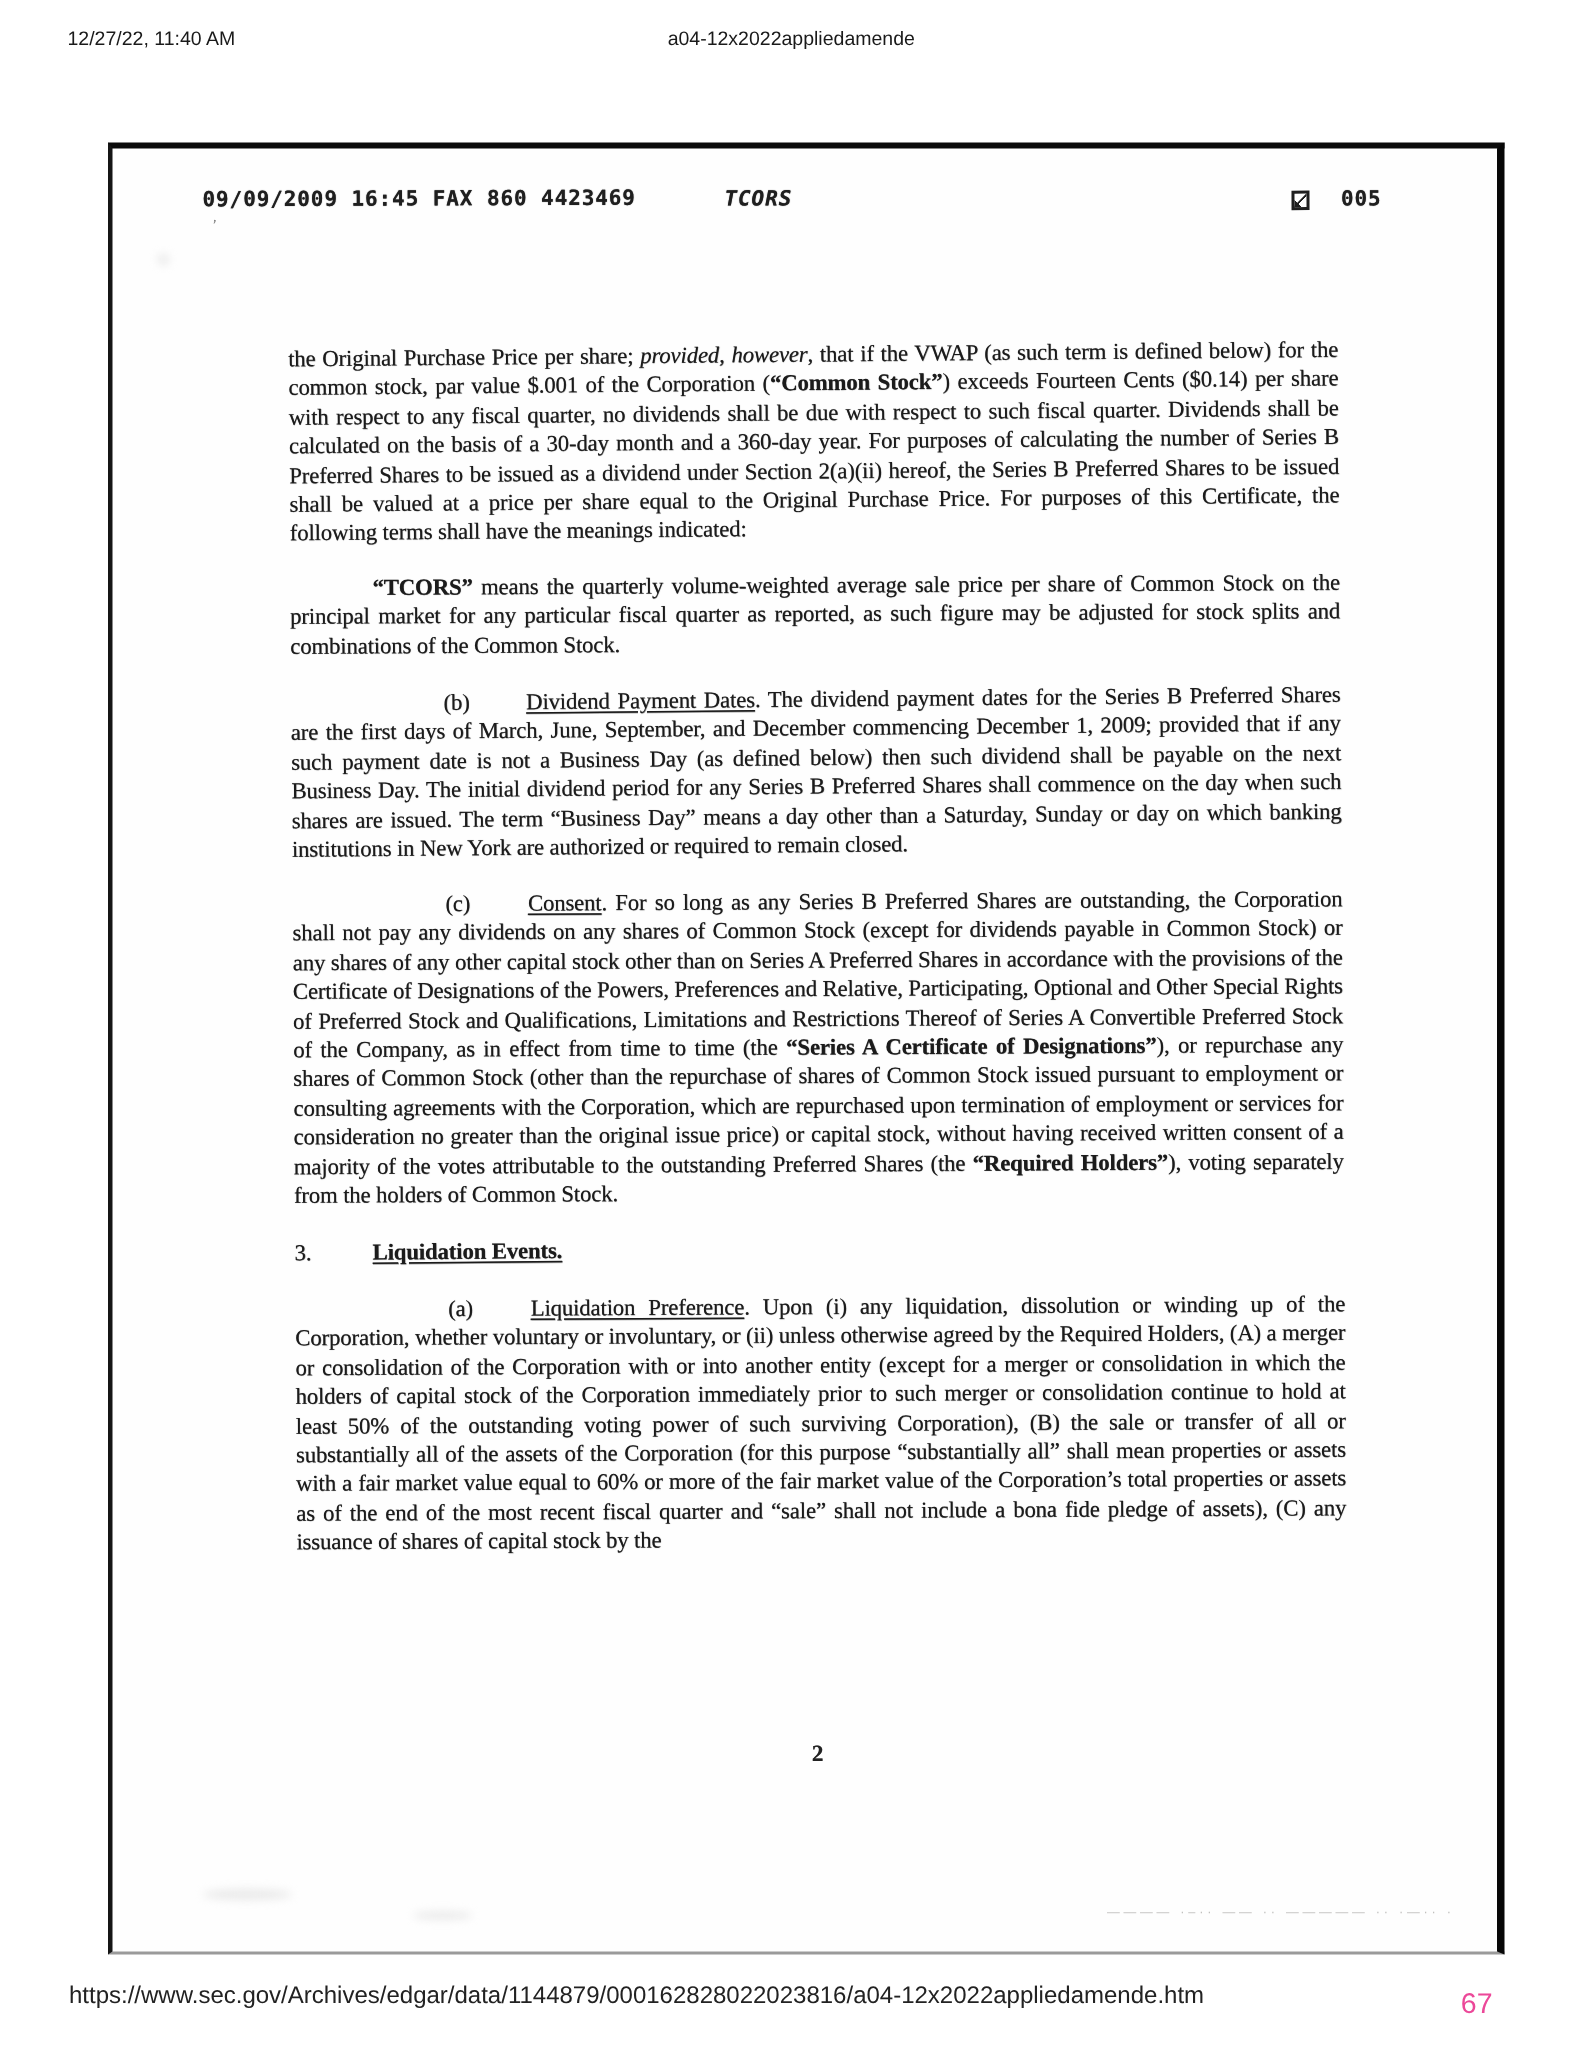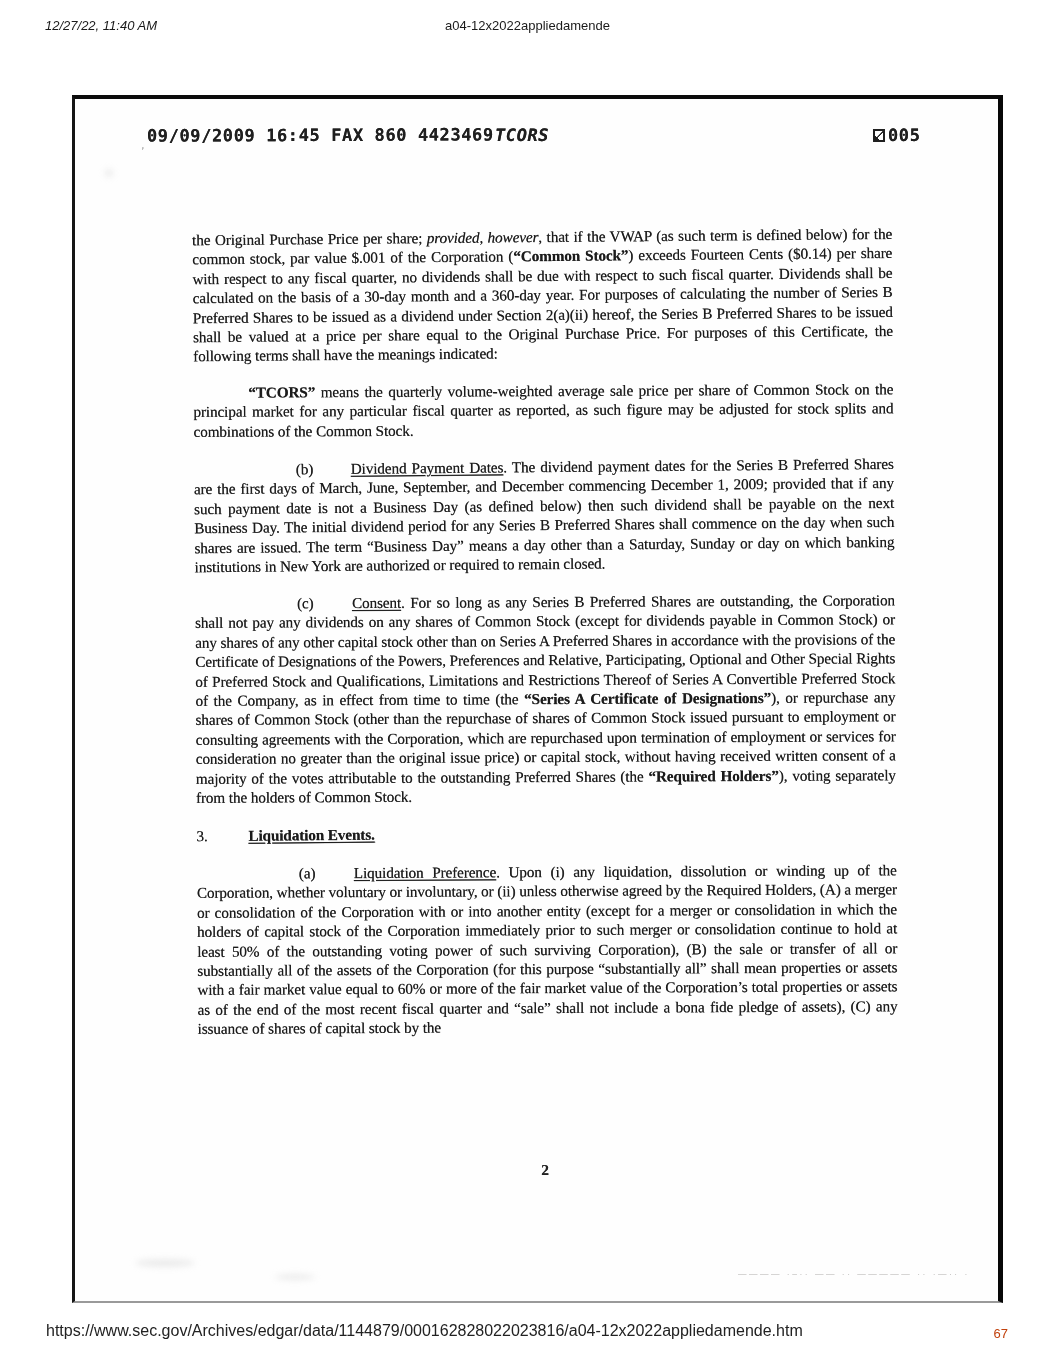--- a/index.html
+++ b/index.html
@@ -2,50 +2,50 @@
 <html><head>
 <meta charset="utf-8">
 <style>
   html,body{margin:0;padding:0;}
   body{
     width:1055px;height:1365px;position:relative;overflow:hidden;
     background:#ffffff;font-family:"Liberation Sans",sans-serif;
   }
   
   .chrome-text{position:absolute;font-size:13px;color:#1a1a1a;}
-  #hdr-datetime{left:45px;top:18px;font-style:italic;}
+  #hdr-datetime{left:45px;top:18px;}
   #hdr-title{left:50%;transform:translateX(-50%);top:18px;}
   #ftr-url{left:46px;top:1322px;font-size:16px;color:#222;}
-  #ftr-page{right:47px;top:1326px;font-size:13px;color:#c2410c;}
+  #ftr-page{right:60px;top:1326px;font-size:19px;color:#ec4899;}
 
   
   #page{
     position:absolute;left:72px;top:95px;width:931px;height:1208px;
     background:#fefefe;
     border-top:4px solid #0b0b0b;
     border-left:3px solid #151515;
     border-right:5px solid #070707;
     border-bottom:2px solid #9a9a9a;
     box-sizing:border-box;
   }
   
   .blotch{position:absolute;border-radius:50%;filter:blur(3px);background:#d9d9d9;opacity:.5;}
   #blotch1{left:60px;top:1160px;width:60px;height:8px;}
   #blotch2{left:200px;top:1175px;width:40px;height:6px;}
   #blotch3{left:30px;top:70px;width:8px;height:8px;}
 
   .faxline{
     position:absolute;top:26px;
     font-family:"DejaVu Sans Mono",monospace;font-weight:bold;
-    font-size:17px;letter-spacing:.6px;color:#1f1f1f;
-    text-shadow:0 0 .6px #333;transform:rotate(-.2deg);margin-left:12px;
+    font-size:14px;letter-spacing:.6px;color:#1f1f1f;
+    text-shadow:0 0 .6px #333;transform:rotate(-.2deg);
   }
   #fax-number{left:60px;}
   #fax-station{left:408px;font-style:italic;}
-  #fax-pagecount{left:786px;display:flex;align-items:center;gap:1px;}
+  #fax-pagecount{left:786px;display:flex;align-items:center;gap:19px;}
   #fax-page-icon{
     display:inline-block;width:12px;height:13px;margin-right:2px;position:relative;
     border:2px solid #1f1f1f;box-sizing:border-box;background:
       linear-gradient(45deg,#1f1f1f 0 28%,transparent 28.5%),
       linear-gradient(135deg,transparent 46%,#1f1f1f 47% 55%,transparent 56%);
   }
   #stray-mark{position:absolute;left:66px;top:46px;color:#555;font-size:11px;transform:rotate(14deg);opacity:.8;}
 
   
   #doc-body{

